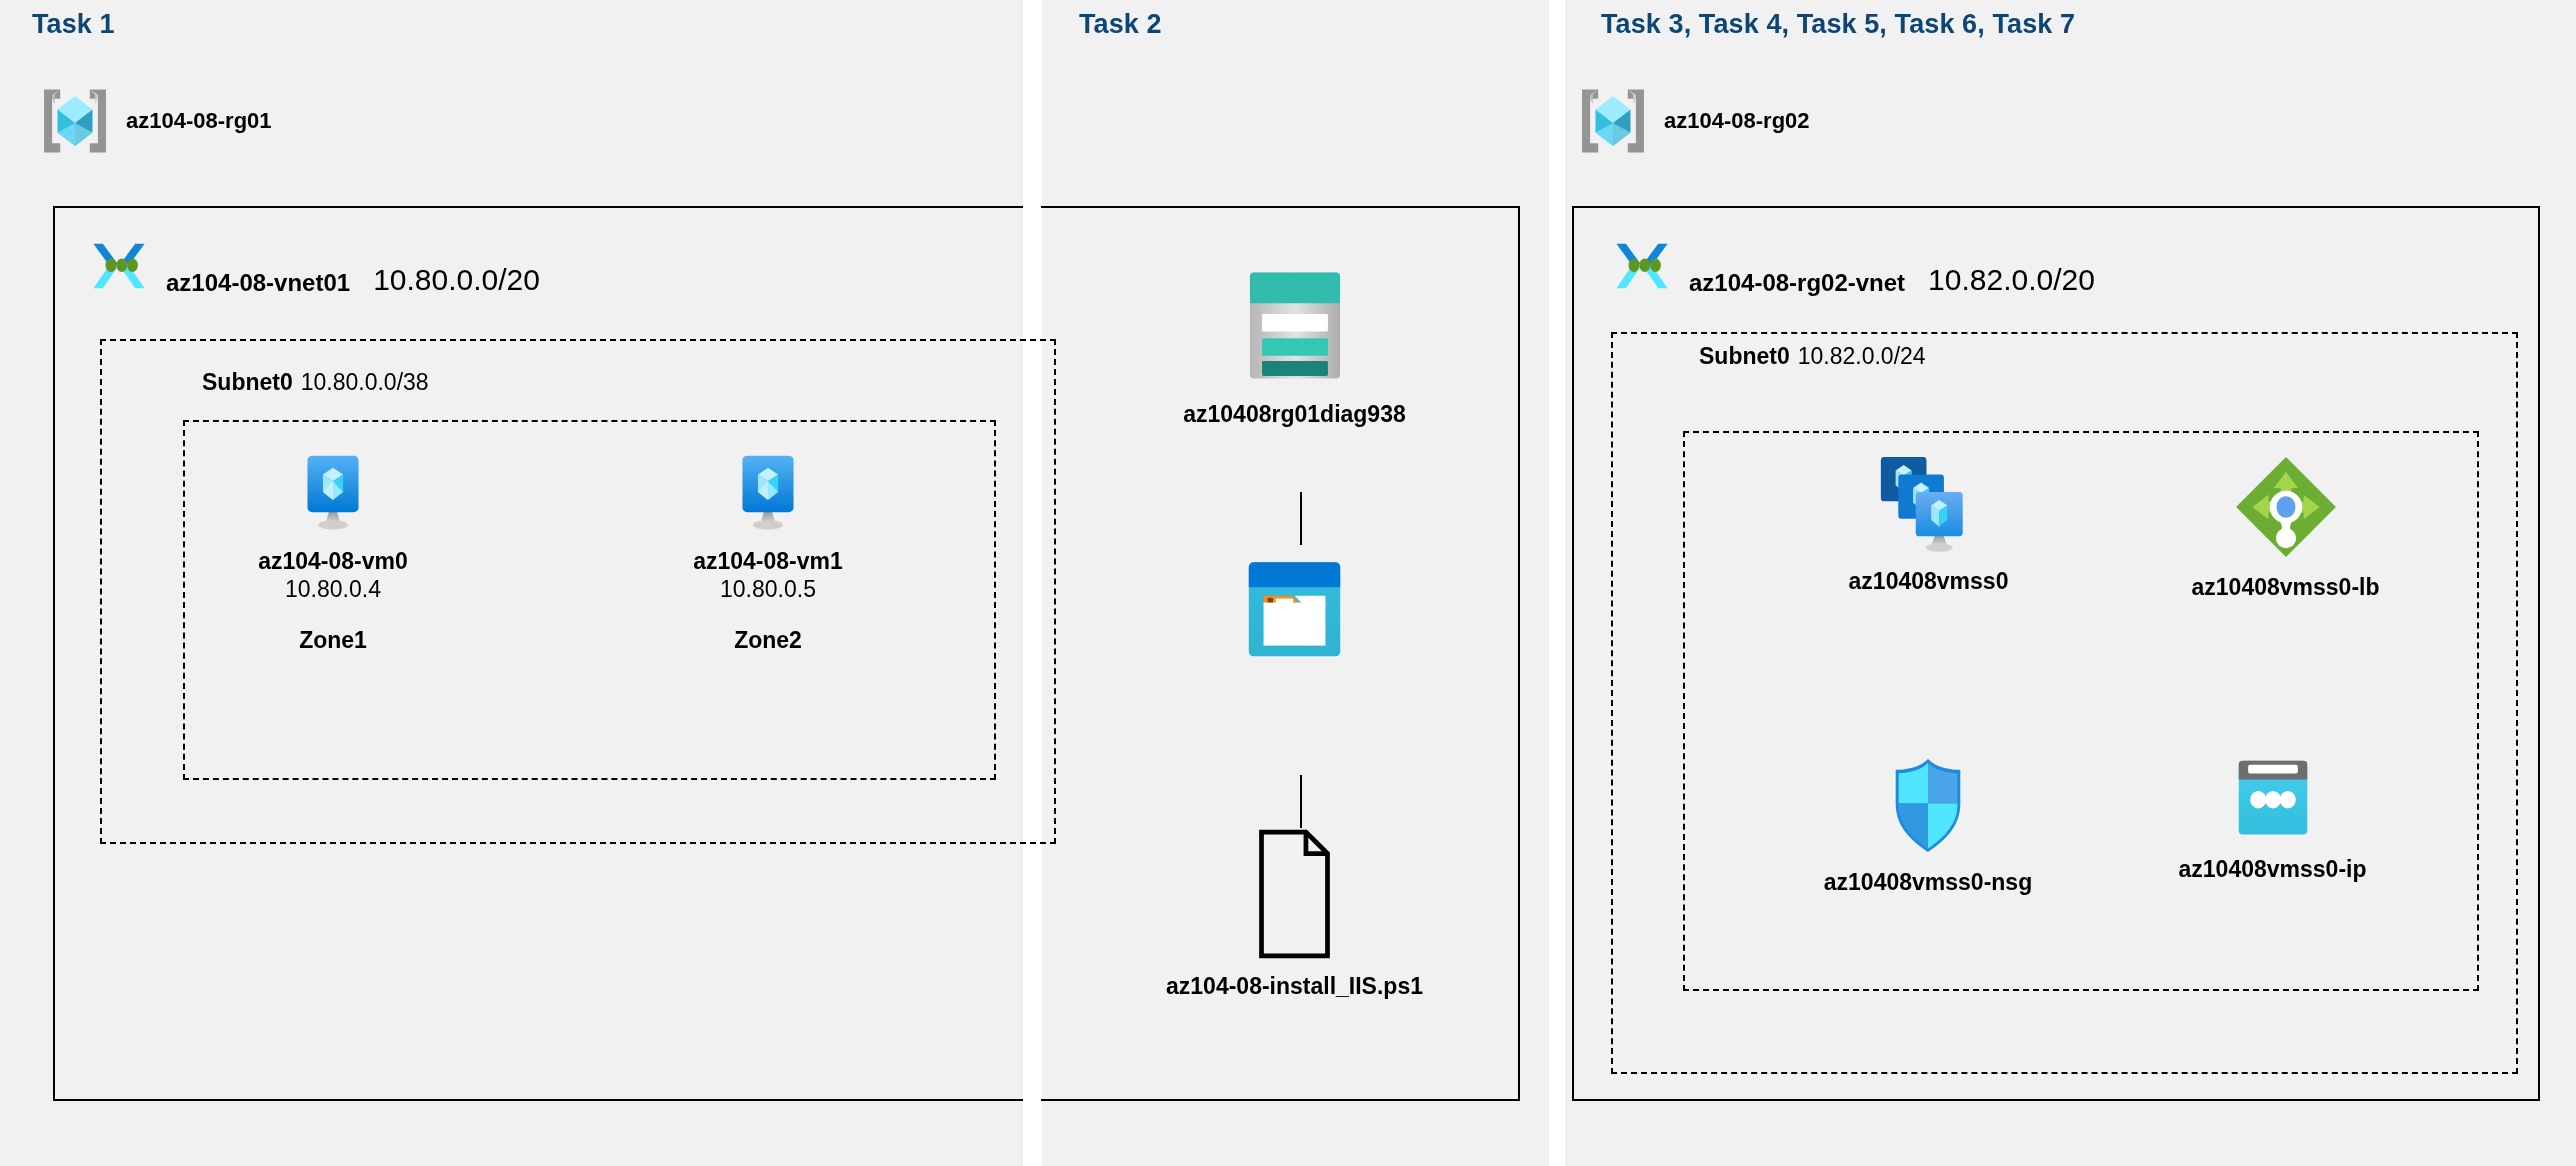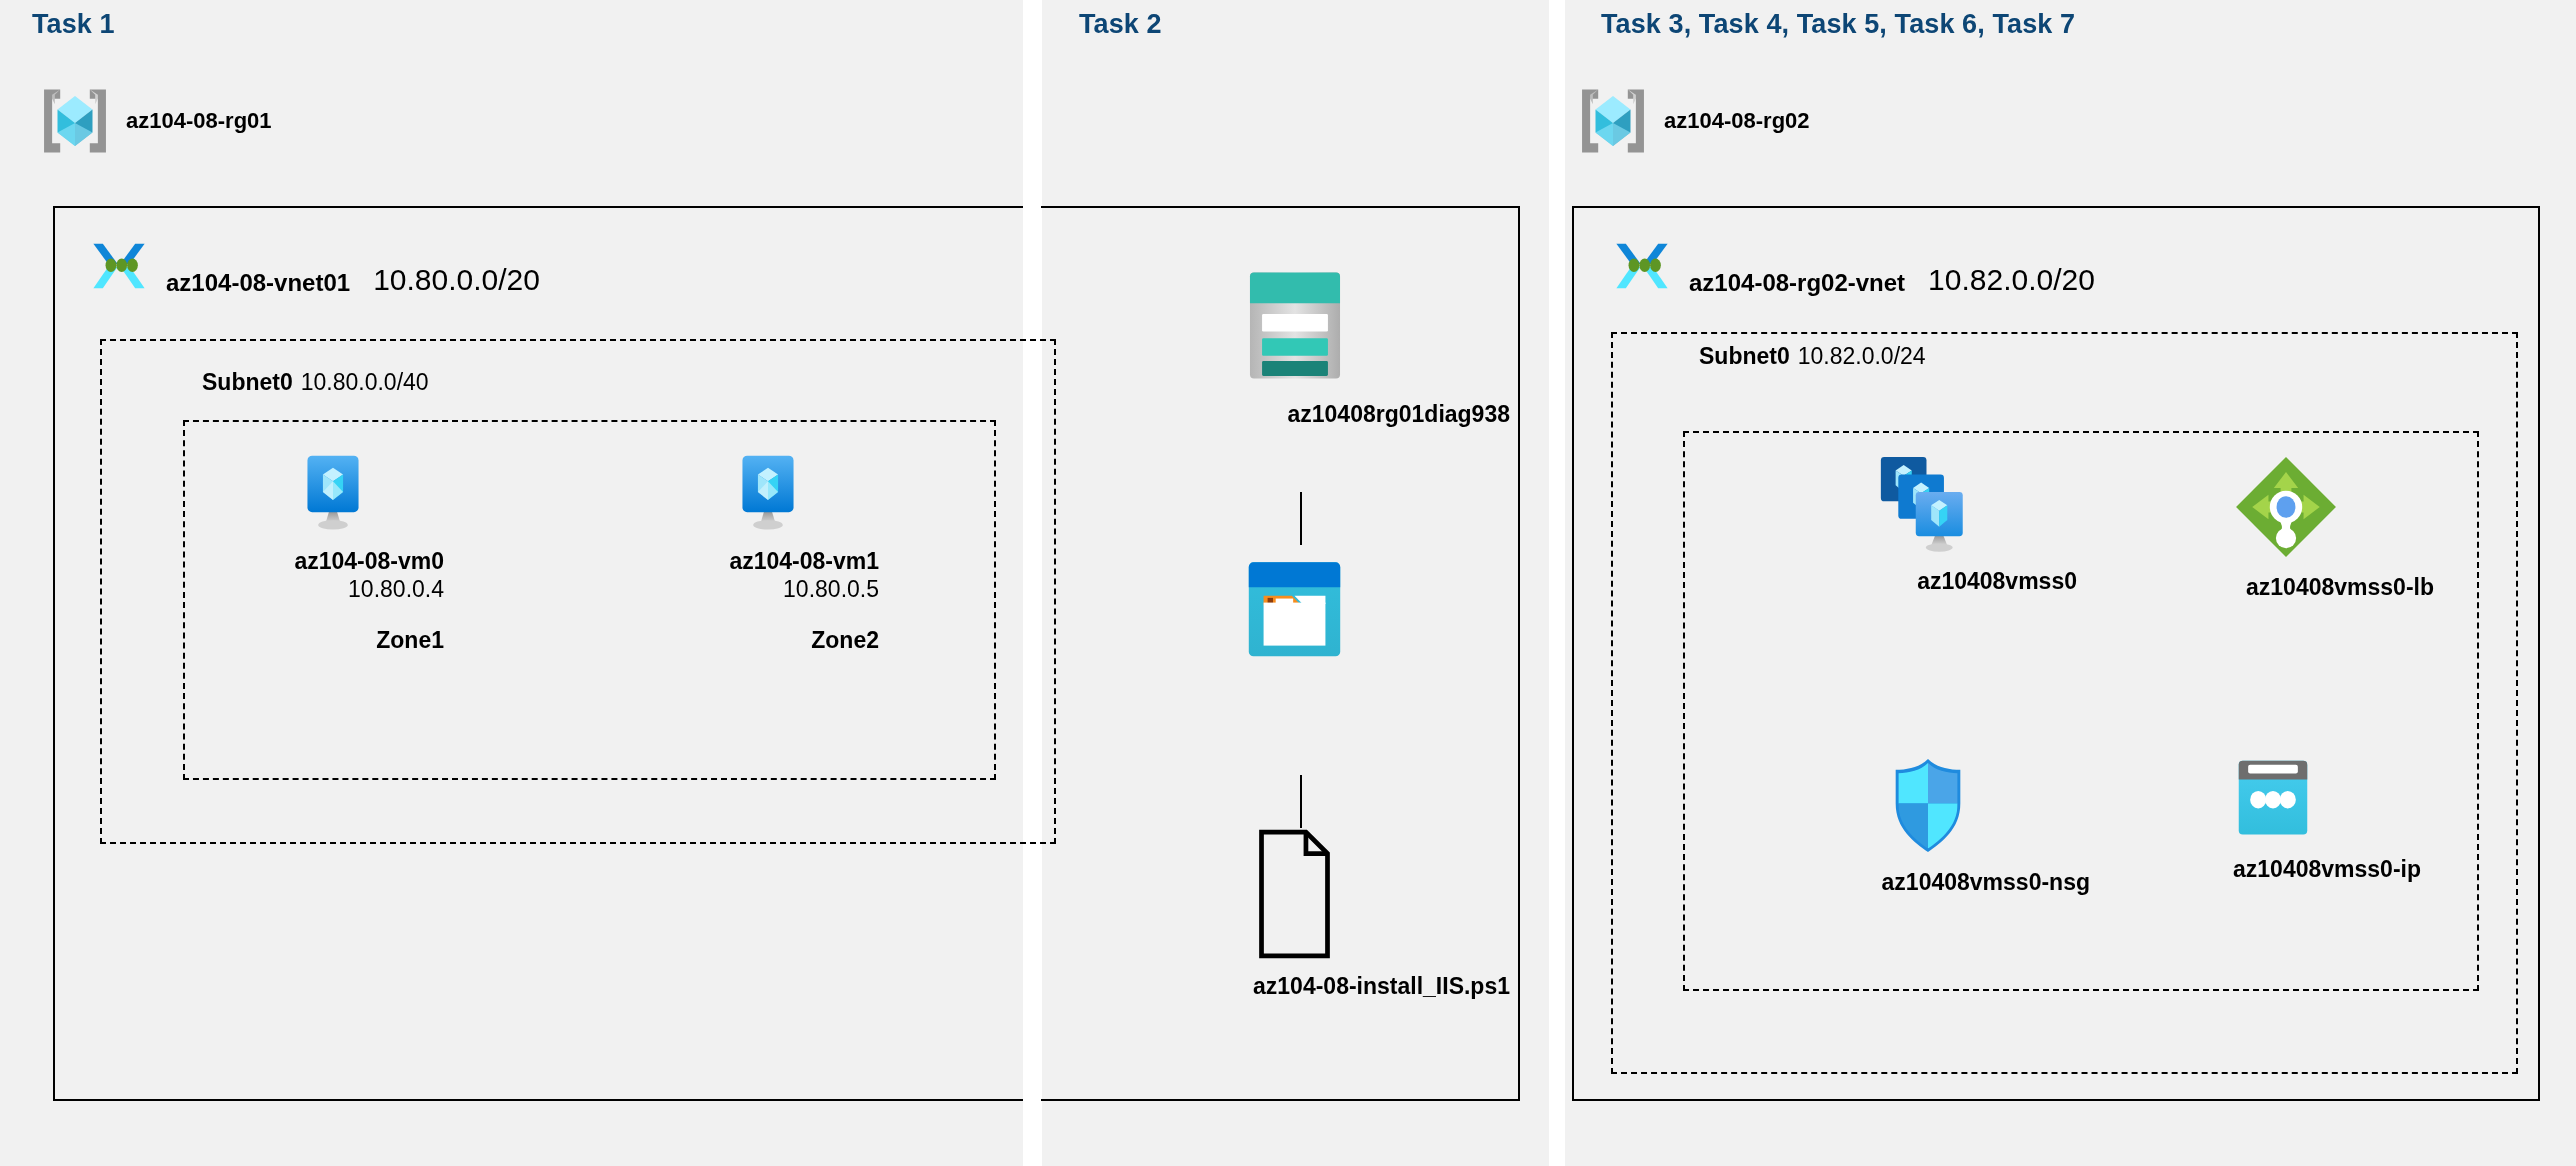--- a/index.html
+++ b/index.html
@@ -47,21 +47,21 @@
   #subnet2-box{left:1611px;top:332px;width:903px;height:738px;}
   #vmss-box{left:1683px;top:431px;width:792px;height:556px;}
 
   .subnet-label{position:absolute;font-size:23px;white-space:nowrap;color:#000;}
   .subnet-label b{font-weight:bold;}
   .subnet-label span{font-weight:normal;margin-left:8px;}
   #subnet1-label{left:202px;top:369px;}
   #subnet2-label{left:1699px;top:343px;}
 
   
-  .node{position:absolute;text-align:right;}
+  .node{position:absolute;text-align:center;}
   .node .nm{font-size:23px;font-weight:bold;color:#000;white-space:nowrap;line-height:1.22;}
   .node .ip{font-size:23px;font-weight:normal;color:#000;white-space:nowrap;line-height:1.25;}
   .node .zn{font-size:23px;font-weight:bold;color:#000;white-space:nowrap;margin-top:23px;}
   .ic{display:flex;justify-content:center;align-items:flex-end;margin-bottom:12px;}
 
   #vm0{left:222px;top:453px;width:222px;}
   #vm1{left:657px;top:453px;width:222px;}
 
   #vmss0{left:1780px;top:453px;width:297px;}
   #lb0{left:2137px;top:453px;width:297px;}
@@ -156,21 +156,21 @@
   <span class="vnet-name">az104-08-rg02-vnet</span>
   <span class="vnet-cidr">10.82.0.0/20</span>
 </div>
 
 <div class="dash" id="subnet1-box"></div>
 <div class="dash" id="zone-box"></div>
 <div class="dash" id="subnet2-box"></div>
 <div class="dash" id="vmss-box"></div>
 
 <div class="subnet-label" id="subnet1-label">
-  <b>Subnet0</b><span>10.80.0.0/40</span>
+  <b>Subnet0</b><span>10.80.0.0/38</span>
 </div>
 <div class="subnet-label" id="subnet2-label">
   <b>Subnet0</b><span>10.82.0.0/24</span>
 </div>
 
 <div class="node" id="vm0">
   <div class="ic">
     <svg width="74" height="82" viewBox="0 0 110 122">
       <defs>
           <linearGradient id="vmg0" x1="0" y1="0" x2="0" y2="1">

